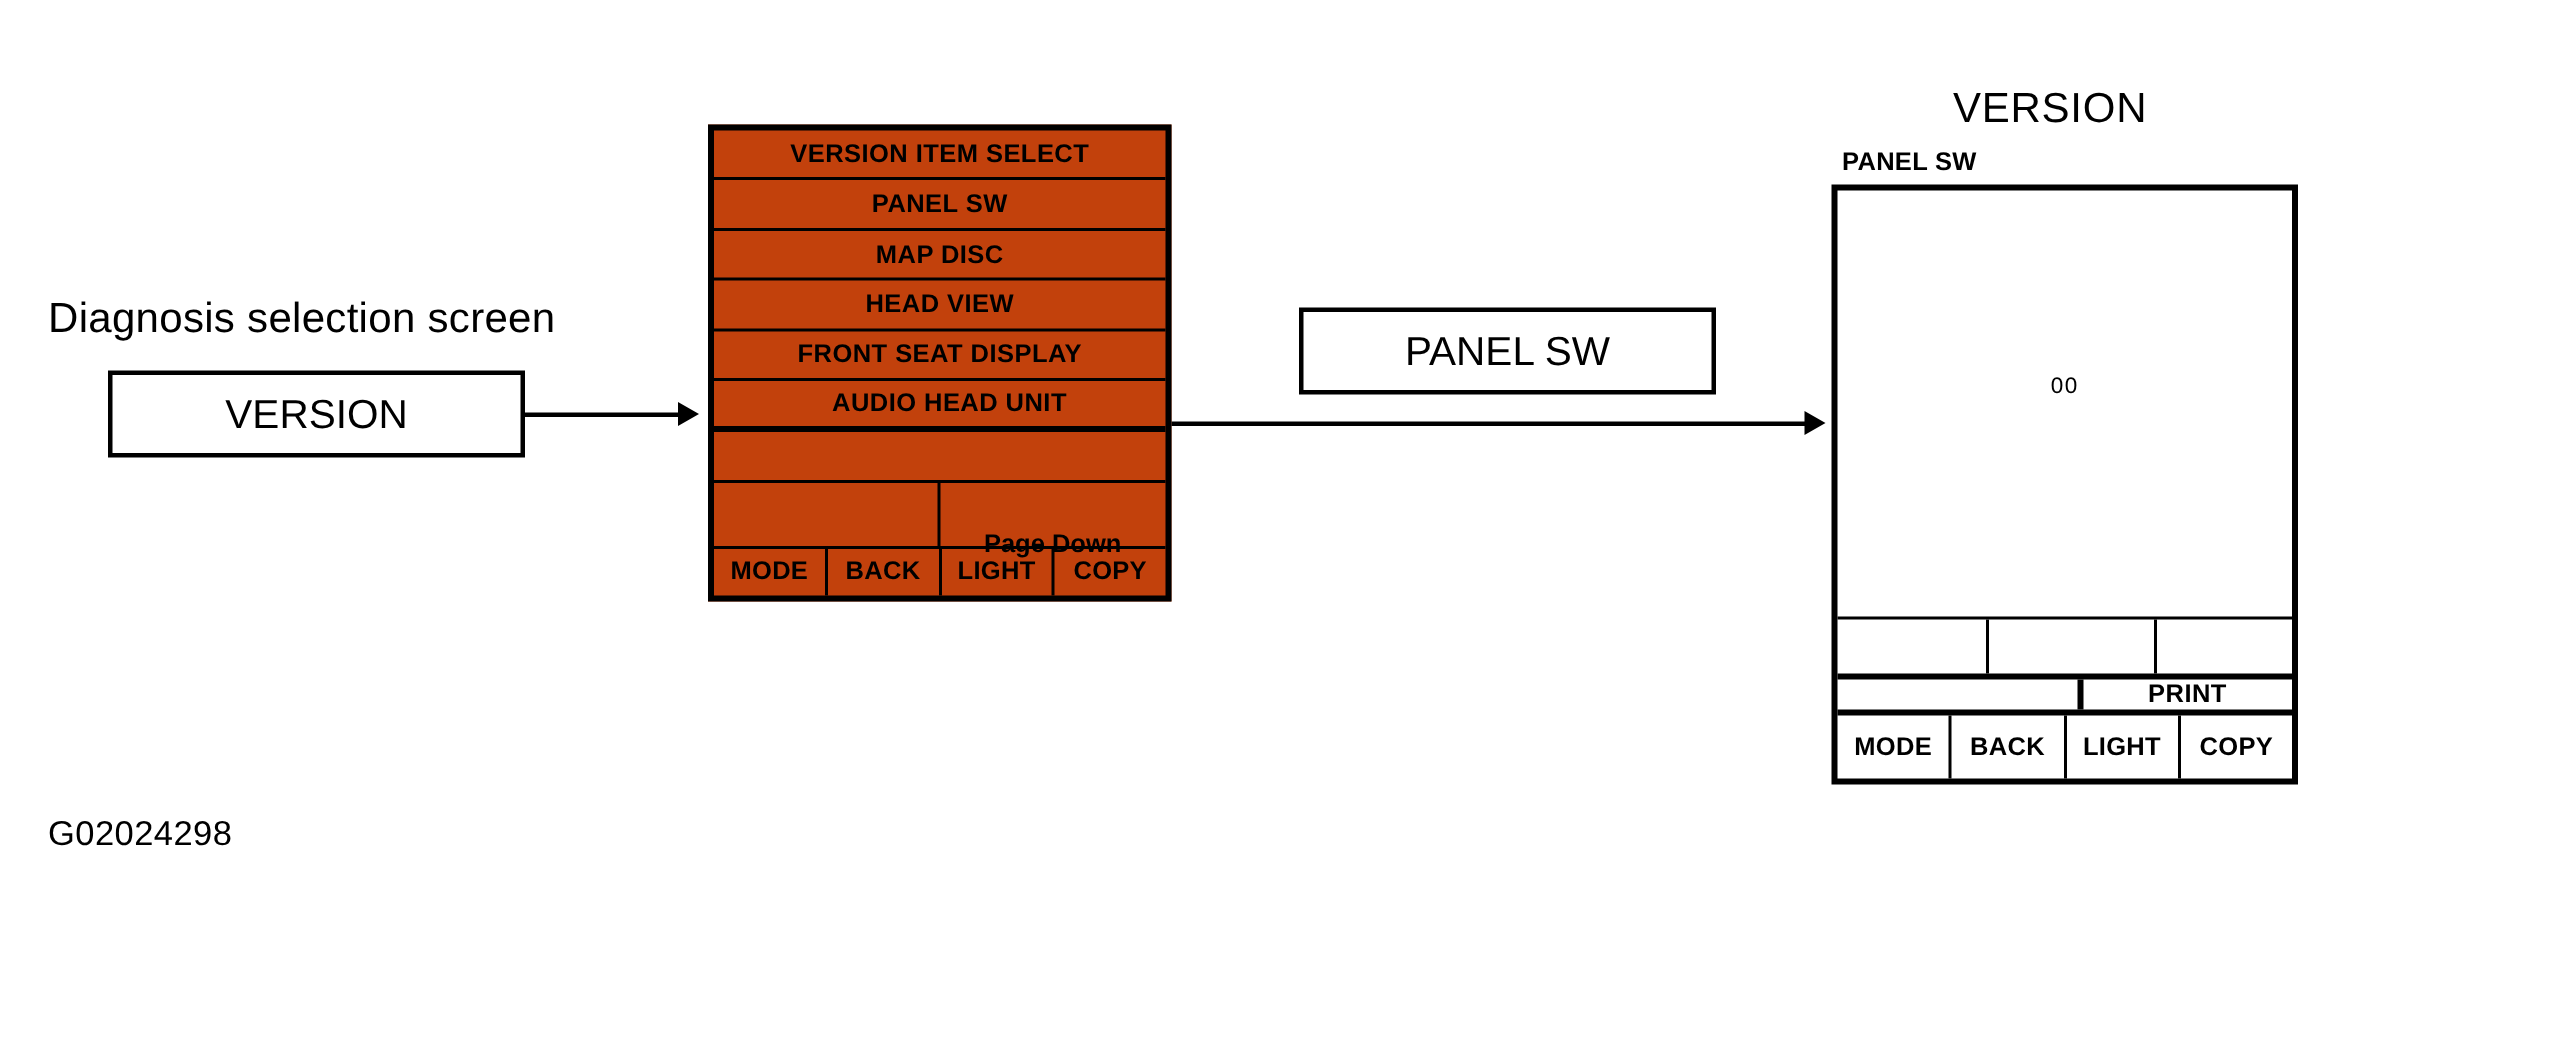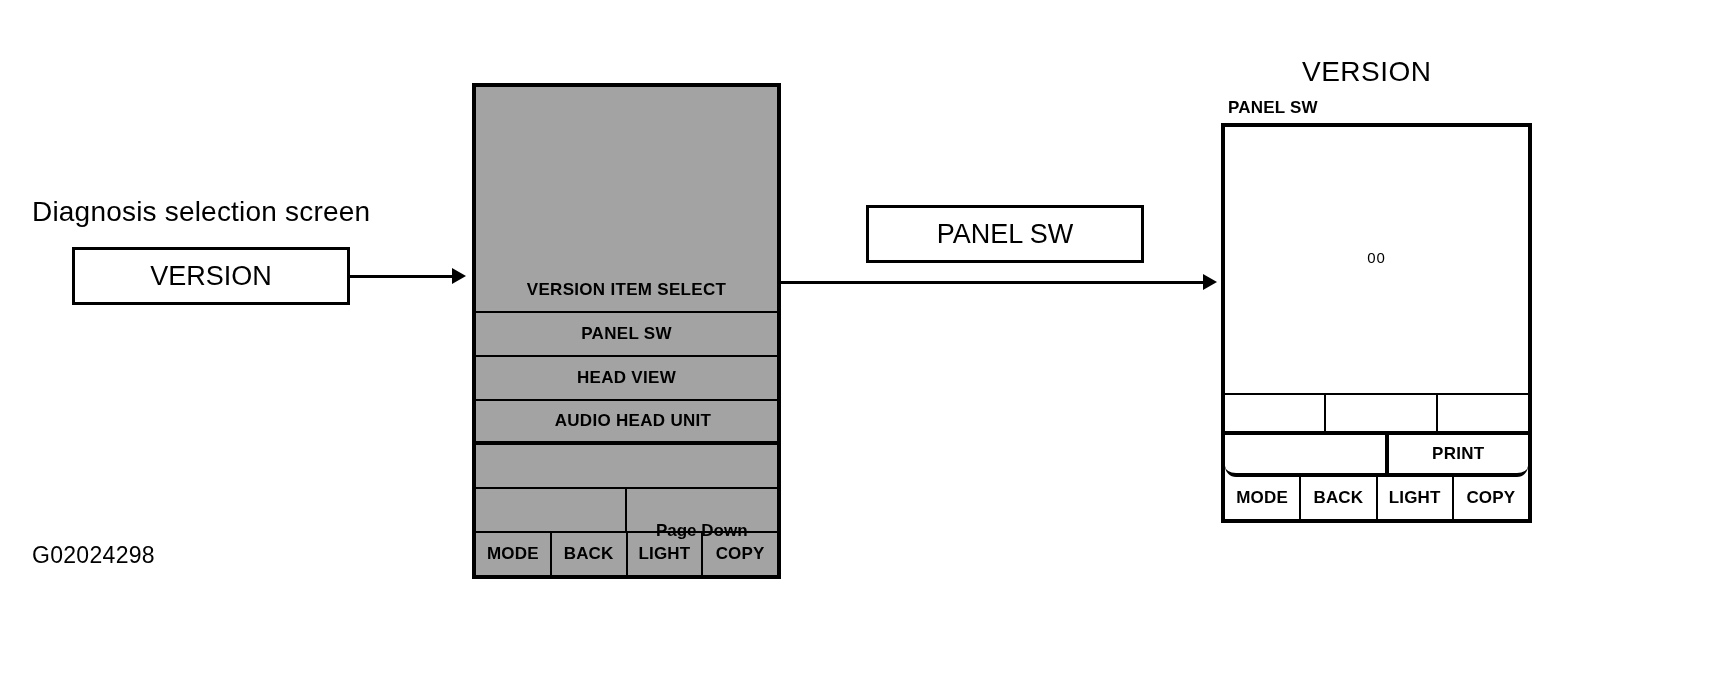--- a/index.html
+++ b/index.html
@@ -70,27 +70,26 @@
     border: 3px solid #000;
     box-sizing: border-box;
     font-size: 27px;
   }
 
   
   #menu-screen {
     left: 472px;
     top: 83px;
     width: 309px;
-    height: 496px;
+    height: 318px;
     border: 4px solid #000;
     box-sizing: border-box;
-    background: #a3a3a3;
+    background: #c2410c;
     display: flex;
     flex-direction: column;
-    justify-content: flex-end;
   }
   #menu-screen .row {
     border-bottom: 2px solid #000;
     height: 44px;
     font-size: 17px;
     font-weight: bold;
     letter-spacing: 0.3px;
     box-sizing: border-box;
   }
   #menu-screen .row.thick { border-bottom-width: 4px; padding-left: 13px; }
@@ -177,25 +176,24 @@
     border-right: 2px solid #000;
     font-size: 17px;
     font-weight: bold;
   }
   #result-screen .soft-row .cell:last-child { border-right: none; }
   #result-screen .soft-row .cell.c1 { width: 33.4%; }
   #result-screen .soft-row .cell.c2 { width: 37%; }
   #result-screen .soft-row .cell.c3 { width: 29.6%; }
 
   #result-screen .print-row {
-    height: 42px;
+    height: 24px;
     display: flex;
     border-bottom: 4px solid #000;
     box-sizing: border-box;
-    border-radius: 11px;
   }
   #result-screen .print-row .cell.empty { width: 54%; border-right: 4px solid #000; box-sizing: border-box; }
   #result-screen .print-row .cell.print {
     width: 46%;
     box-sizing: border-box;
     font-size: 17px;
     font-weight: bold;
     letter-spacing: 0.3px;
   }
 
@@ -230,21 +228,23 @@
 <div class="abs ctr" id="version-box">VERSION</div>
 
 <div class="abs arrow-line" id="arrow1-line"></div>
 <div class="abs arrow-head" id="arrow1-head"></div>
 
 <div class="abs" id="menu-screen">
 
   <div class="row ctr">VERSION  ITEM SELECT</div>
 
   <div class="row ctr">PANEL SW</div>
+  <div class="row ctr">MAP DISC</div>
   <div class="row ctr">HEAD VIEW</div>
+  <div class="row ctr">FRONT SEAT DISPLAY</div>
   <div class="row ctr thick">AUDIO HEAD UNIT</div>
 
   <div class="blank-row"></div>
 
   <div class="paging-row">
     <div class="cell empty ctr"></div>
     <div class="cell page-down ctr">Page Down</div>
   </div>
 
   <div class="btn-row">

